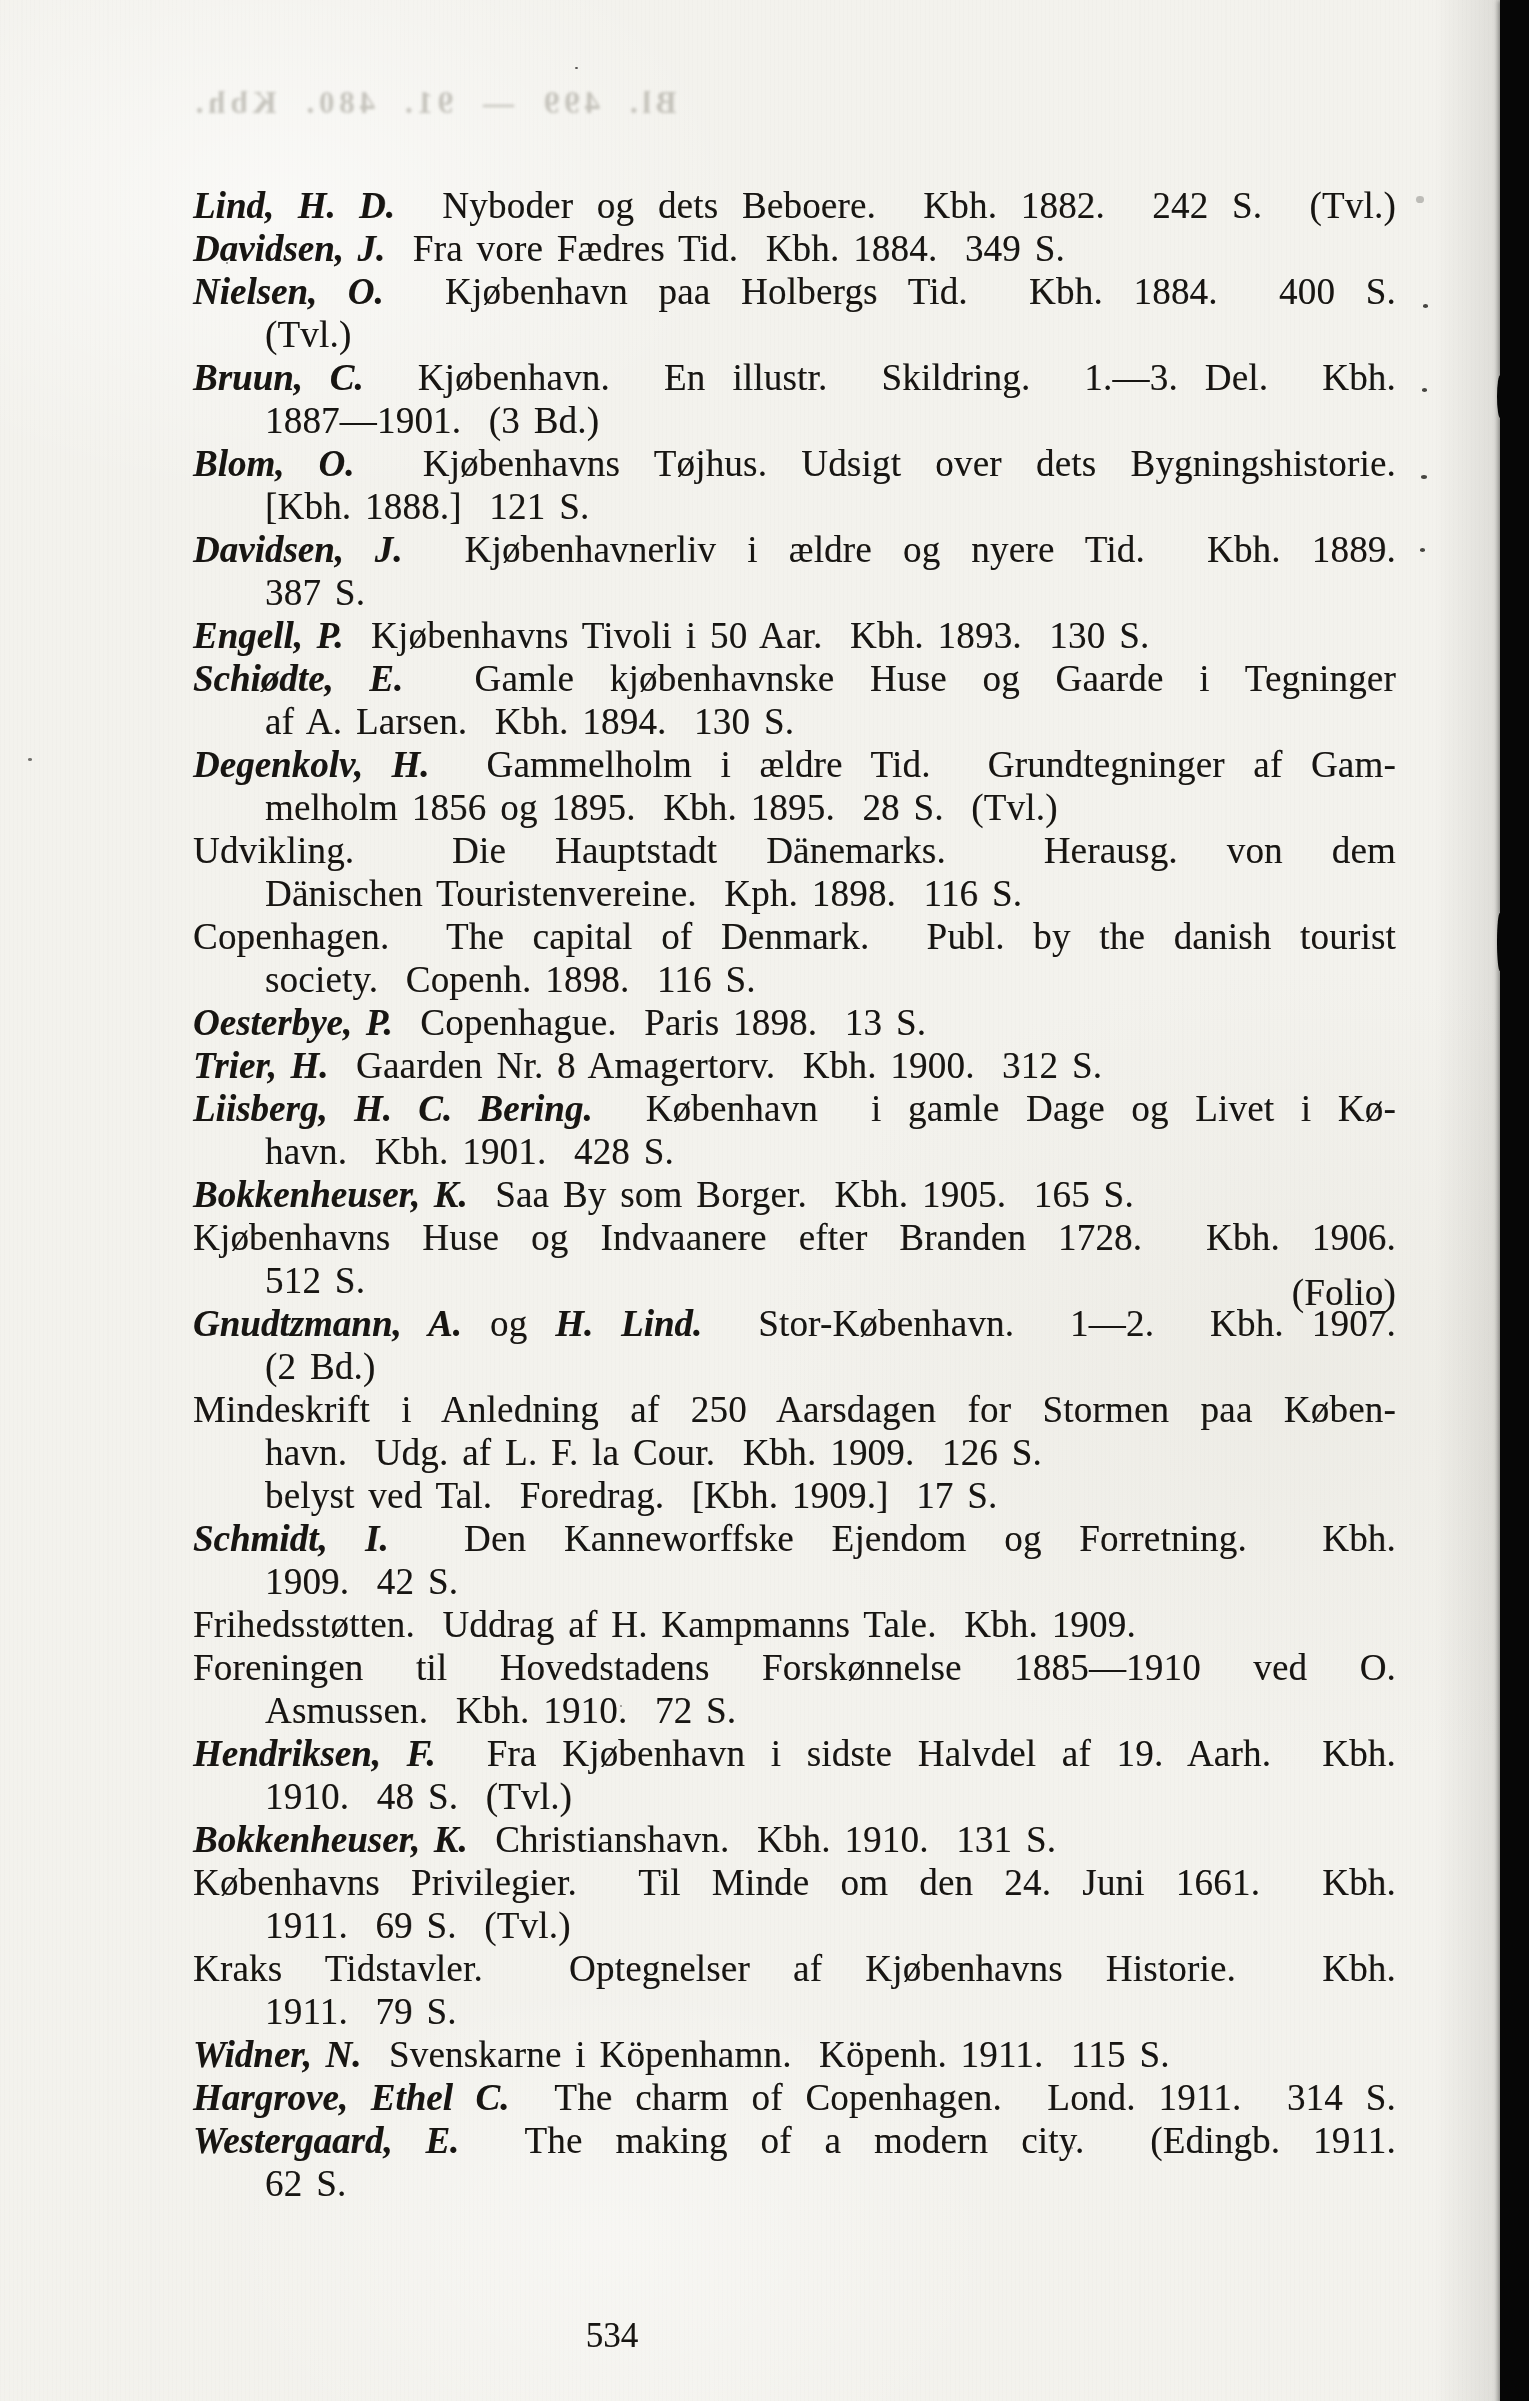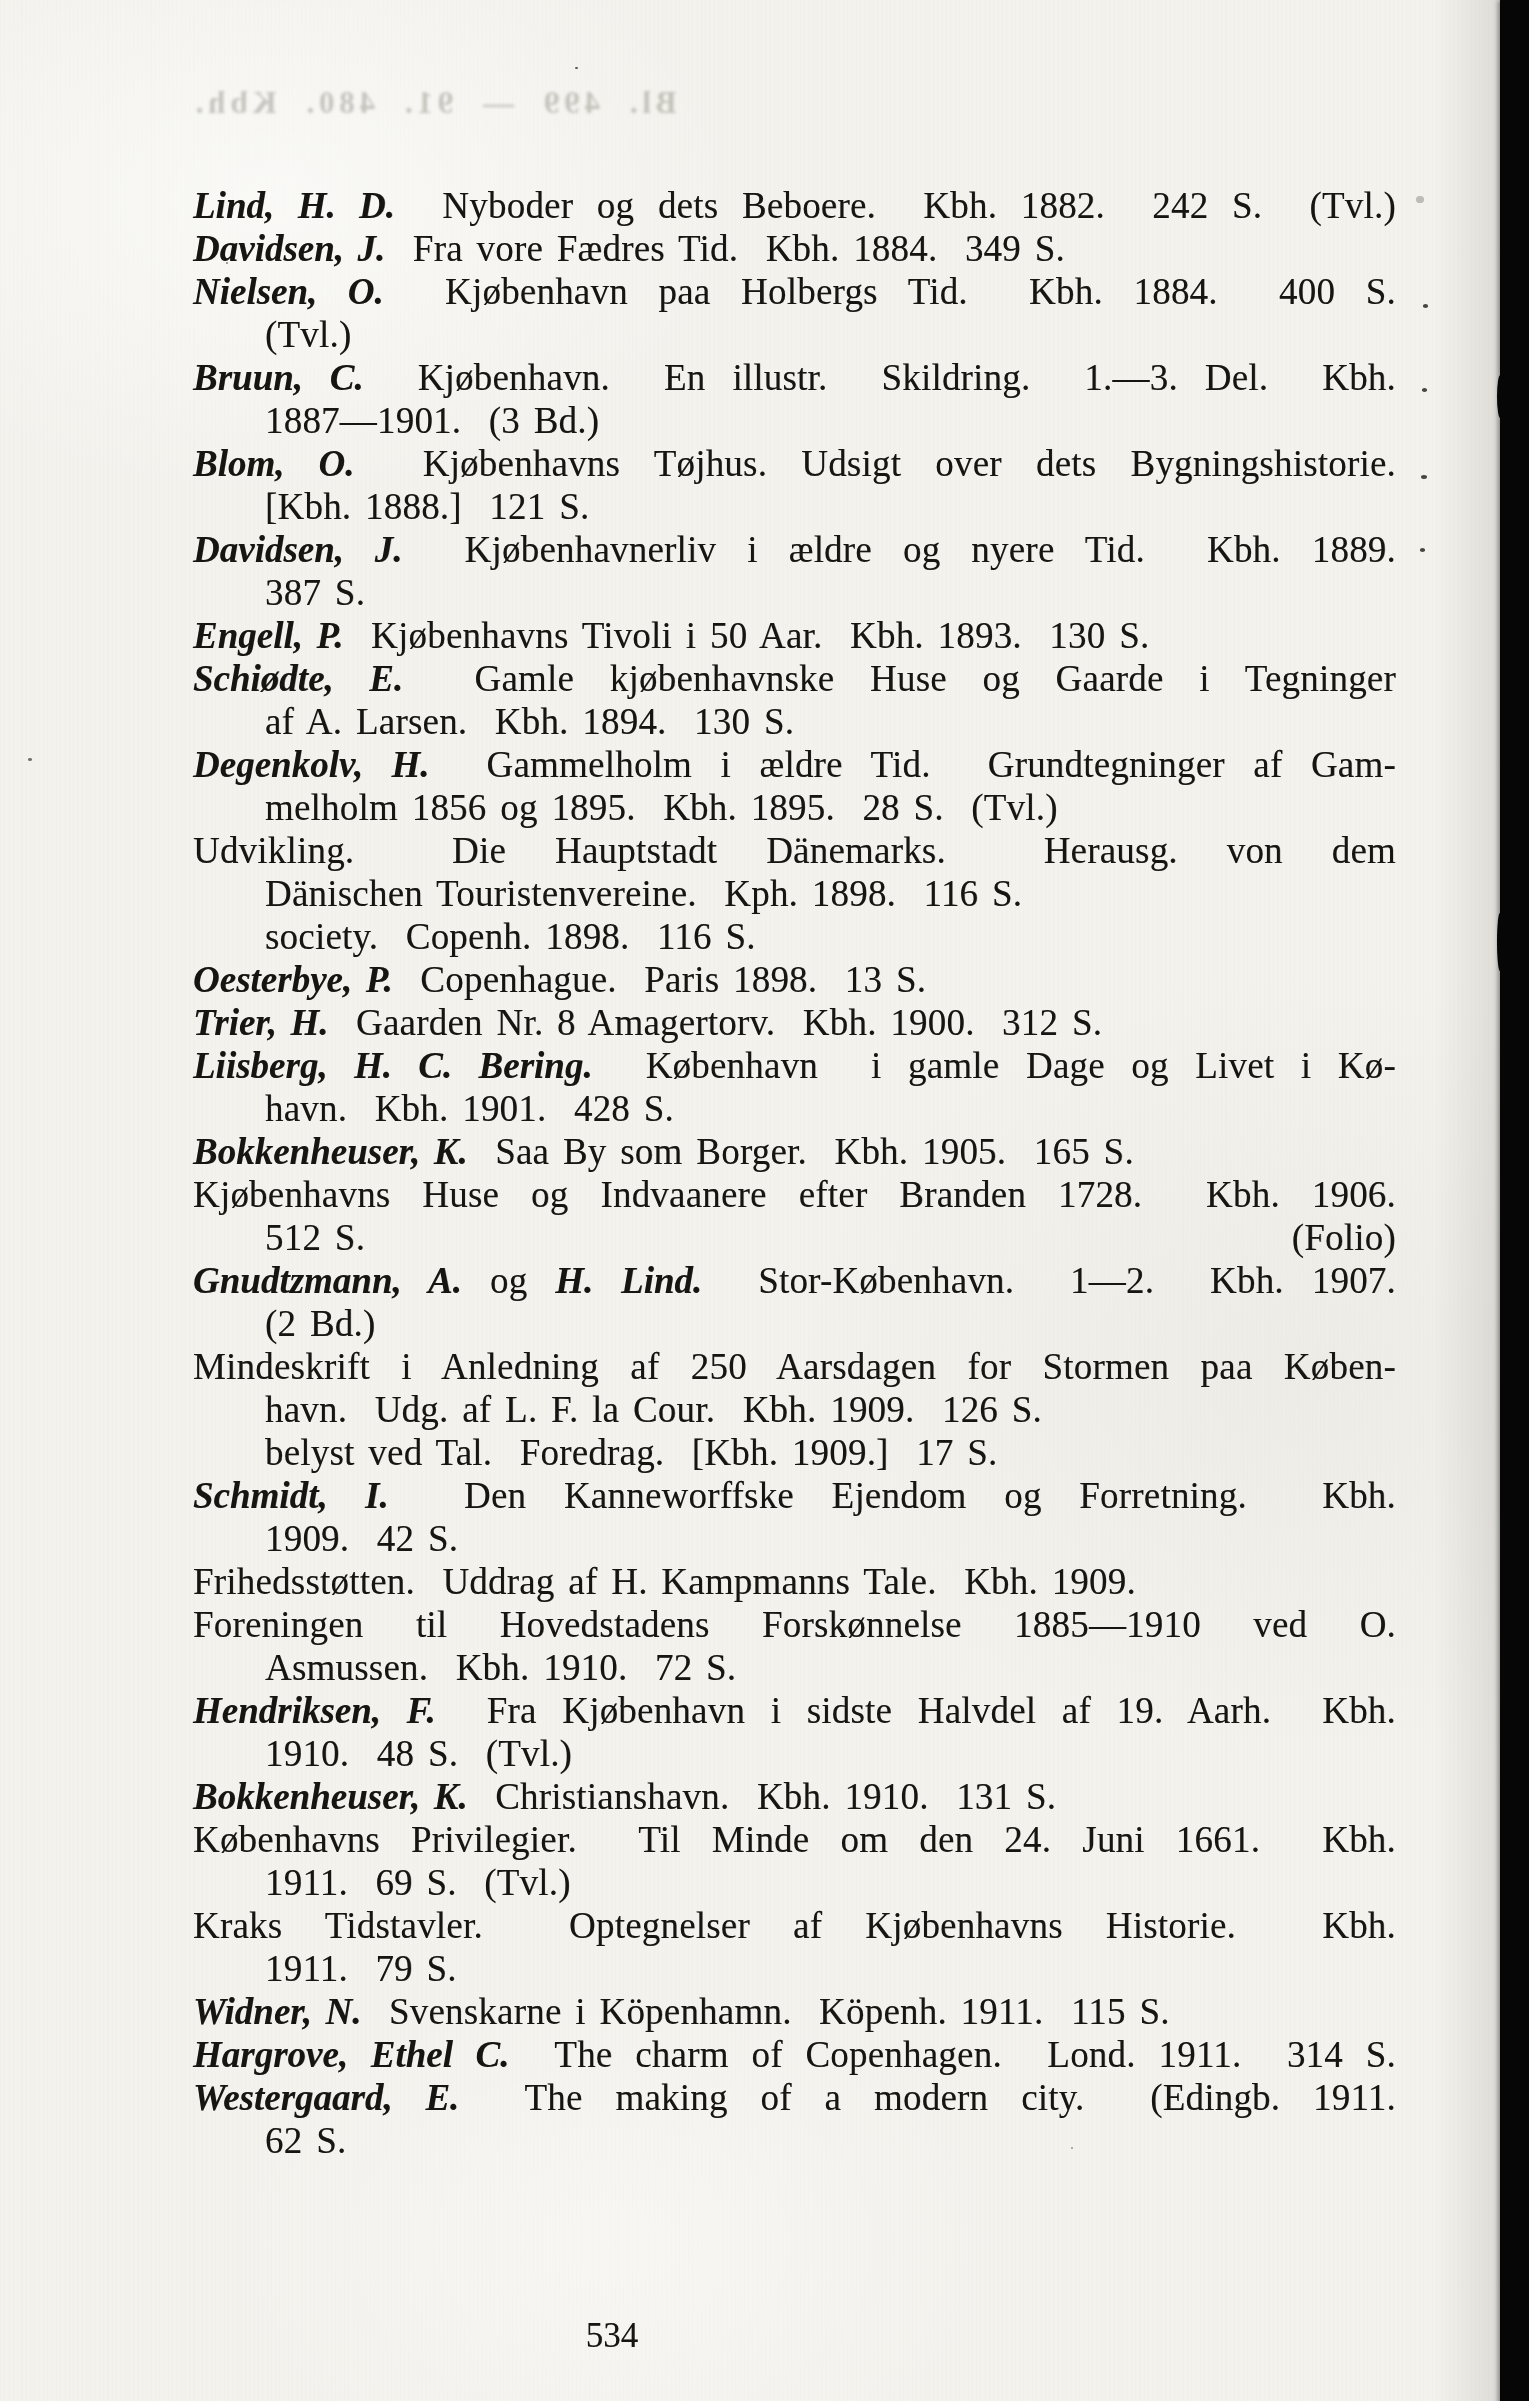--- a/index.html
+++ b/index.html
@@ -51,21 +51,21 @@
   .line{
     position:relative;
     white-space:pre-wrap;
     min-height:43px;
     text-align:left;
   }
   .line.indent{padding-left:72px;}
   .line.justify{text-align:justify;text-align-last:justify;}
   .line b{font-weight:700;letter-spacing:0;font-style:italic;}
   .right-tag{
-    position:absolute;right:0;top:0;
+    position:absolute;right:0;top:12px;
     text-align:center;
   }
   .page-footer{
     position:absolute;left:10px;top:2316px;width:1204px;
     text-align:center;
     font-size:35px;
     color:var(--ink);
     text-shadow:0.3px 0.4px 0.5px rgba(25,22,18,0.35);
   }
   .bleed-through{
@@ -104,20 +104,21 @@
     <div class="line indent"><span>[Kbh. 1888.]  121 S.</span></div>
     <div class="line justify"><b>Davidsen, J.</b><span>  Kjøbenhavnerliv i ældre og nyere Tid.  Kbh. 1889.</span></div>
     <div class="line indent"><span>387 S.</span></div>
     <div class="line"><b>Engell, P.</b><span>  Kjøbenhavns Tivoli i 50 Aar.  Kbh. 1893.  130 S.</span></div>
     <div class="line justify"><b>Schiødte, E.</b><span>  Gamle kjøbenhavnske Huse og Gaarde i Tegninger</span></div>
     <div class="line indent"><span>af A. Larsen.  Kbh. 1894.  130 S.</span></div>
     <div class="line justify"><b>Degenkolv, H.</b><span>  Gammelholm i ældre Tid.  Grundtegninger af Gam-</span></div>
     <div class="line indent"><span>melholm 1856 og 1895.  Kbh. 1895.  28 S.  (Tvl.)</span></div>
     <div class="line justify"><span>Udvikling.  Die Hauptstadt Dänemarks.  Herausg. von dem</span></div>
     <div class="line indent"><span>Dänischen Touristenvereine.  Kph. 1898.  116 S.</span></div>
+    <div class="line justify"><span>Copenhagen.  The capital of Denmark.  Publ. by the danish tourist</span></div>
     <div class="line indent"><span>society.  Copenh. 1898.  116 S.</span></div>
     <div class="line"><b>Oesterbye, P.</b><span>  Copenhague.  Paris 1898.  13 S.</span></div>
     <div class="line"><b>Trier, H.</b><span>  Gaarden Nr. 8 Amagertorv.  Kbh. 1900.  312 S.</span></div>
     <div class="line justify"><b>Liisberg, H. C. Bering.</b><span>  København  i gamle Dage og Livet i Kø-</span></div>
     <div class="line indent"><span>havn.  Kbh. 1901.  428 S.</span></div>
     <div class="line"><b>Bokkenheuser, K.</b><span>  Saa By som Borger.  Kbh. 1905.  165 S.</span></div>
     <div class="line justify"><span>Kjøbenhavns Huse og Indvaanere efter Branden 1728.  Kbh. 1906.</span></div>
     <div class="line indent"><span>512 S.</span><span class="right-tag">(Folio)</span></div>
     <div class="line justify"><b>Gnudtzmann, A.</b><span> og </span><b>H. Lind.</b><span>  Stor-København.  1—2.  Kbh. 1907.</span></div>
     <div class="line indent"><span>(2 Bd.)</span></div>

